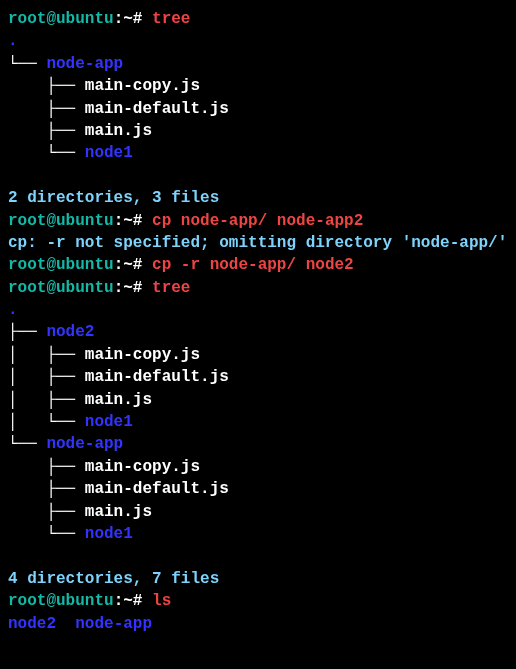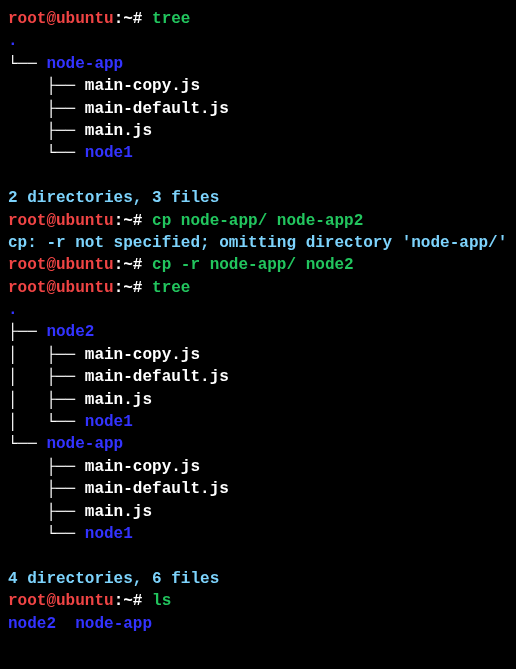--- a/index.html
+++ b/index.html
@@ -12,30 +12,30 @@
       line-height: 1.4;
       width: 516px;
       min-height: 669px;
       box-sizing: border-box;
       font-weight: bold;
     }
     .line {
       white-space: pre;
     }
     .prompt-user {
-      color: #ef4444;
+      color: #14b8a6;
     }
     .prompt-path {
       color: #ffffff;
     }
     .prompt-symbol {
       color: #ffffff;
     }
     .command {
-      color: #22c55e;
+      color: #ef4444;
       margin-top: 19px;
     }
     .dir {
       color: #3333ff;
     }
     .file {
       color: #ffffff;
     }
     .tree-char {
       color: #ffffff;
@@ -75,17 +75,17 @@
 <div class="line"><span class="tree-char">│   </span><span class="tree-char">├── </span><span class="file">main.js</span></div>
 <div class="line"><span class="tree-char">│   </span><span class="tree-char">└── </span><span class="dir">node1</span></div>
 <div class="line"><span class="tree-char">└── </span><span class="dir">node-app</span></div>
 <div class="line"><span class="tree-char">    </span><span class="tree-char">├── </span><span class="file">main-copy.js</span></div>
 <div class="line"><span class="tree-char">    </span><span class="tree-char">├── </span><span class="file">main-default.js</span></div>
 <div class="line"><span class="tree-char">    </span><span class="tree-char">├── </span><span class="file">main.js</span></div>
 <div class="line"><span class="tree-char">    </span><span class="tree-char">└── </span><span class="dir">node1</span></div>
 
 <div class="line">&nbsp;</div>
 
-<div class="line output">4 directories, 6 files</div>
+<div class="line output">4 directories, 7 files</div>
 
 <div class="line"><span class="prompt-user">root@ubuntu</span><span>:</span><span class="prompt-path">~</span><span class="prompt-symbol"># </span><span class="command">ls</span></div>
 
 <div class="line"><span class="dir">node2</span><span>  </span><span class="dir">node-app</span></div>
 
 </body></html>

